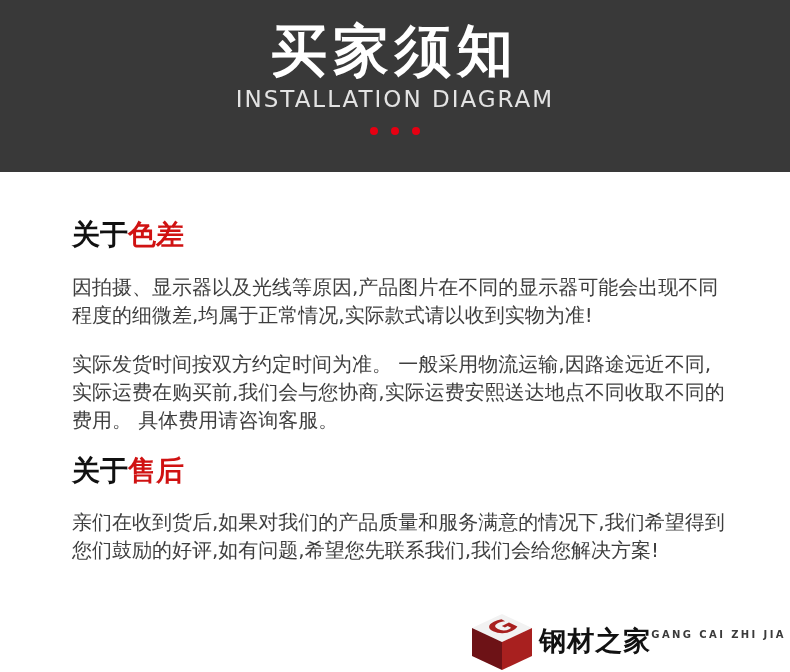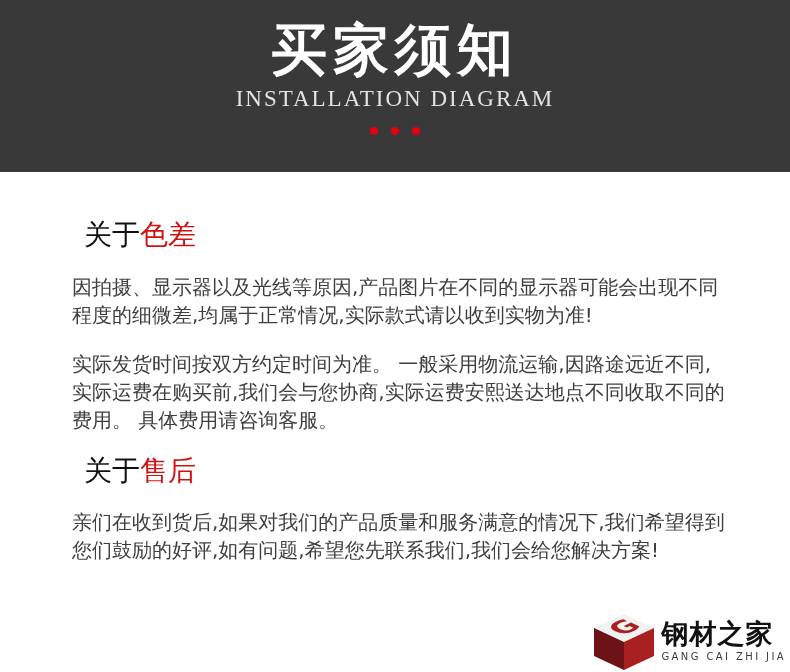--- a/index.html
+++ b/index.html
@@ -3,54 +3,54 @@
 <meta charset="utf-8">
 <style>
   html,body{margin:0;padding:0}
   body{
     width:790px;height:672px;overflow:hidden;position:relative;
     background:#ffffff;
     font-family:"DejaVu Sans","Liberation Sans",sans-serif;
   }
   .hero{
     height:172px;background:var(--header-bg,#393939);
-    text-align:center;color:#fff;font-family:Liberation Serif, serif;
+    text-align:center;color:#fff;
   }
   .hero-title{
     margin:0;padding-top:20px;
     font-size:56px;font-weight:700;letter-spacing:6px;line-height:1.1;
   }
   .hero-subtitle{
     margin-top:4px;font-size:23px;font-weight:400;
     letter-spacing:2px;color:var(--subtitle-text,#e3e3e3);
   }
   .hero-dots{margin-top:15px;display:flex;justify-content:center;gap:13px}
   .dot{width:8px;height:8px;border-radius:50%;background:var(--dot-red,#e60012)}
 
   .content{padding:0 64px 0 72px}
   .notice{margin-top:20px}
   .notice.first{margin-top:46px}
   .notice h2{
-    margin:12px;font-size:28px;line-height:1.2;font-weight:400;
+    margin:0;font-size:28px;line-height:1.2;font-weight:700;
     color:var(--heading-text,#111);
   }
   .notice h2 .kw{color:var(--accent-red,#d01212)}
   .notice p{
     margin:21px 0 0;max-width:655px;
     font-size:20px;line-height:28px;color:var(--body-text,#3e3e3e);
     word-break:break-all;
   }
 
   .logo{
     position:absolute;right:4px;bottom:2px;
     display:flex;align-items:center;gap:5px;background:transparent;
   }
-  .logo-text{display:flex;flex-direction:column;align-items:flex-start}
+  .logo-text{display:flex;align-items:flex-start}
   .brand-cn{font-size:27px;font-weight:700;color:#111;line-height:1.05;letter-spacing:1px}
-  .brand-en{font-size:10px;font-weight:400;color:#3a3a3a;letter-spacing:2.4px;margin-top:2px}
+  .brand-en{font-size:10px;font-weight:700;color:#3a3a3a;letter-spacing:2.4px;margin-top:2px}
 </style>
 </head>
 <body>
 
 <header class="hero">
   <h1 class="hero-title">买家须知</h1>
   <div class="hero-subtitle">INSTALLATION DIAGRAM</div>
   <div class="hero-dots">
     <span class="dot"></span>
     <span class="dot"></span>

